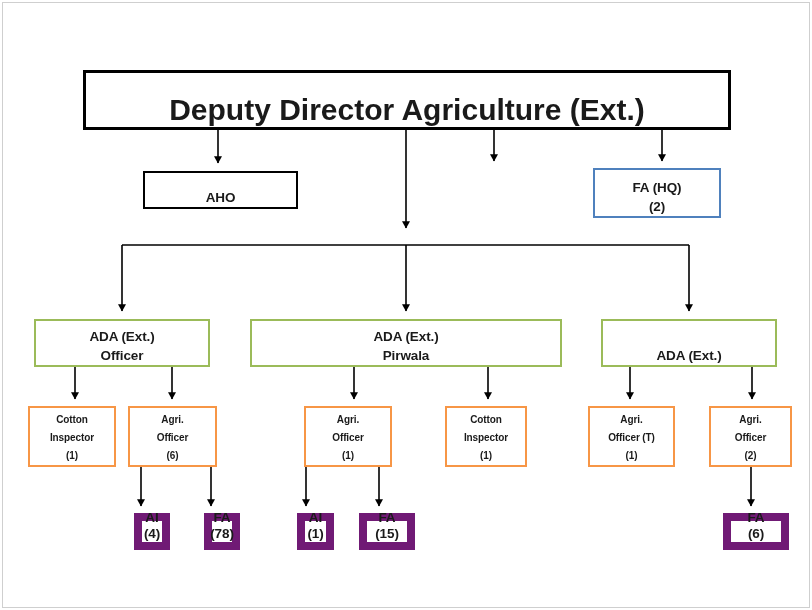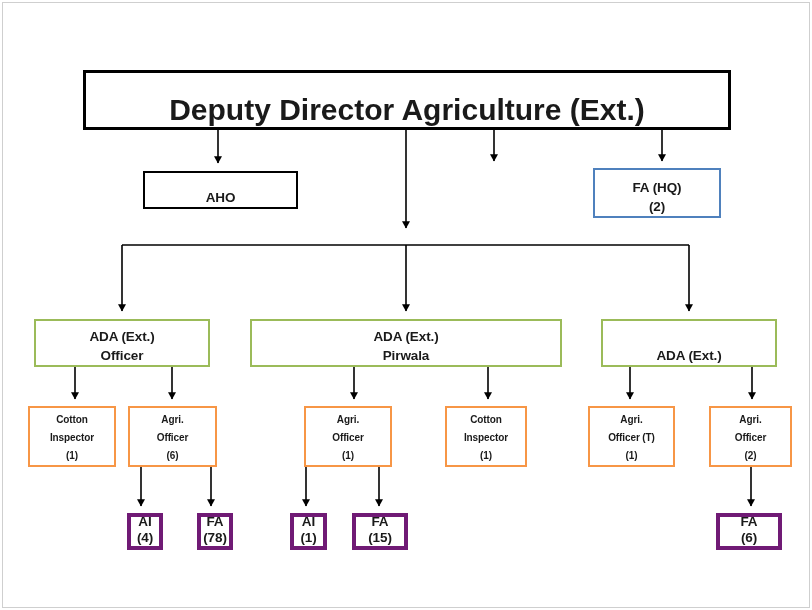--- a/index.html
+++ b/index.html
@@ -25,21 +25,21 @@
     text-align:center;
     font-weight:bold;color:#1a1a1a;
   }
   .node .line{display:block;white-space:nowrap;letter-spacing:-0.1px;}
   .lv-root{border:3.5px solid #000000;}
   .lv-root .line{font-size:30px;letter-spacing:0;}
   .black-box{border:2.5px solid #000000;}
   .green-box{border:2.5px solid #9BBB59;}
   .orange-box{border:2.5px solid #F79646;}
   .blue-box{border:2.5px solid #4F81BD;}
-  .blue-sm{border:4px solid #701a75;}
+  .blue-sm{border:8px solid #701a75;margin-left:7px;}
   .lv2 .line,.lv3 .line{font-size:13.5px;line-height:19px;}
   .lv4 .line{font-size:10px;line-height:18px;}
   .lv5 .line{font-size:13.5px;line-height:16px;}
 </style>
 </head>
 <body>
 
 <div class="page">
   <div class="frame"></div>
 

